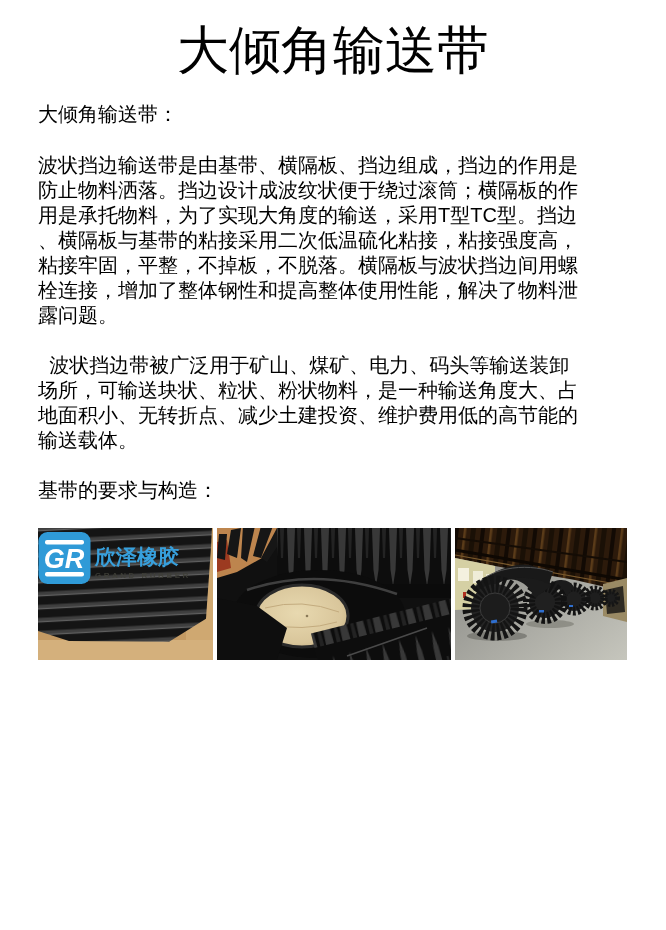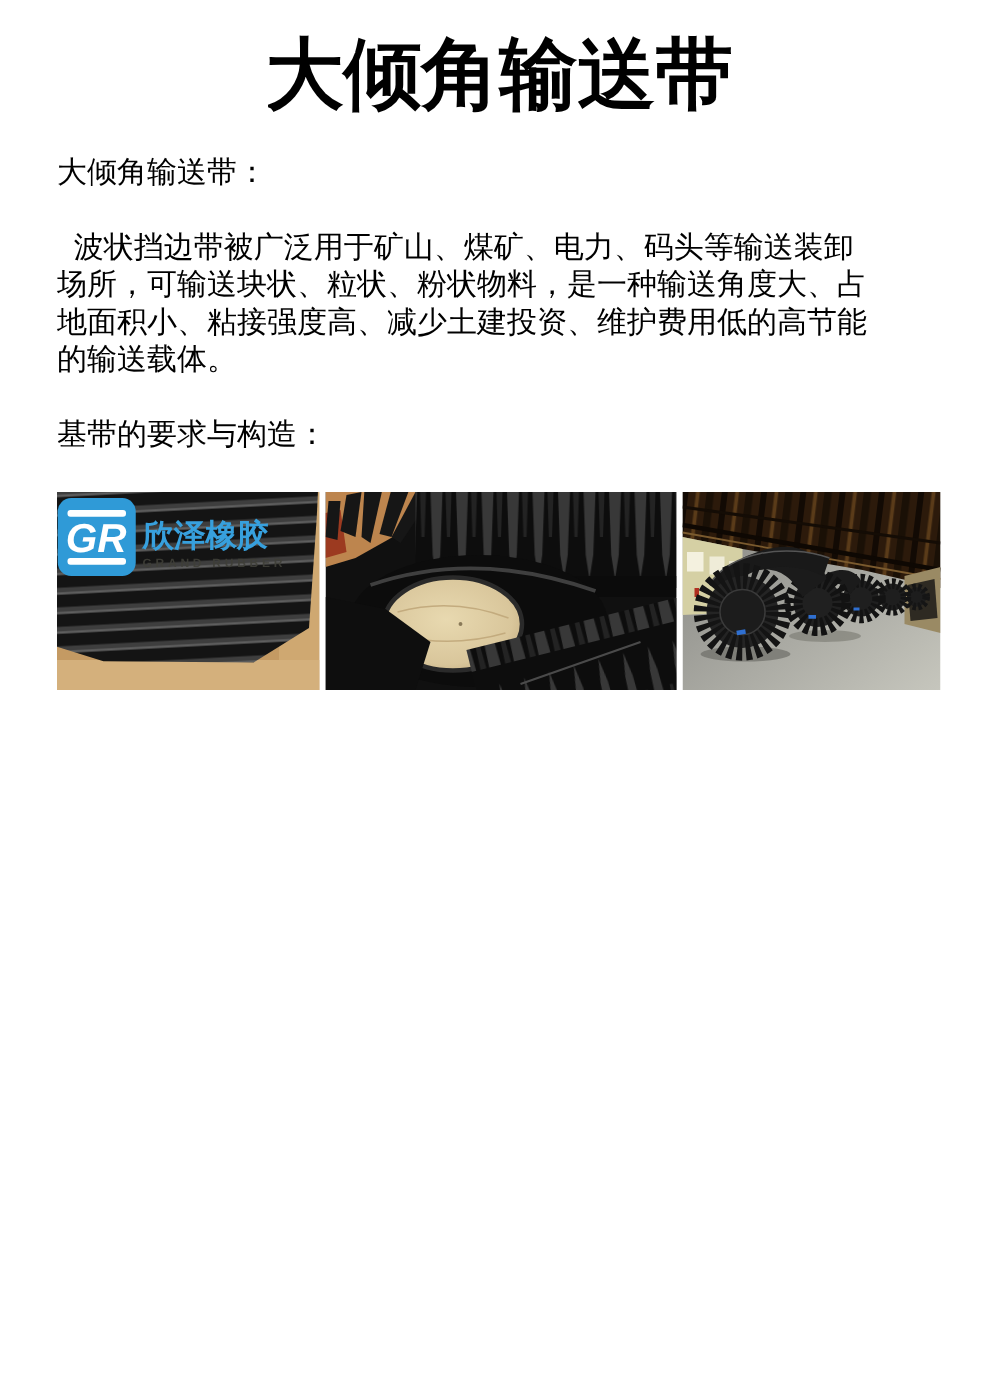--- a/index.html
+++ b/index.html
@@ -11,57 +11,58 @@
     width: 666px;
     height: 930px;
     overflow: hidden;
     font-family: "Liberation Sans", "DejaVu Sans", sans-serif;
     color: #000000;
   }
   .page-title {
     margin: 18px 0 0 0;
     font-size: 52px;
     line-height: 64px;
-    font-weight: 700;
+    font-weight: 400;
     text-align: center;
     letter-spacing: 0;
     color: #000000;
   }
   .article {
     margin: 21px 36px 0 38px;
     width: 551px;
     font-size: 20px;
     line-height: 25px;
   }
   .article p {
     margin: 25px 0;
     white-space: pre-wrap;
     word-break: break-all;
     line-break: anywhere;
   }
-  .article p:first-child { margin-top: 0; }
+  .article p:first-child { margin-top: 0; font-family: Liberation Mono, monospace; }
   .gallery {
     display: flex;
     gap: 4px;
     margin: 0 0 0 38px;
     height: 116px;
   }
   .gallery figure { margin: 0; padding: 0; }
   .gallery svg { display: block; }
 </style>
 </head>
 <body>
 
 <main>
 
   <h1 class="page-title">大倾角输送带</h1>
 
   <section class="article">
     <p>大倾角输送带：</p>
-    <p>  波状挡边带被广泛用于矿山、煤矿、电力、码头等输送装卸场所，可输送块状、粒状、粉状物料，是一种输送角度大、占地面积小、粘接强度高、减少土建投资、维护费用低的高节能的输送载体。</p>
+    <p>波状挡边输送带是由基带、横隔板、挡边组成，挡边的作用是防止物料洒落。挡边设计成波纹状便于绕过滚筒；横隔板的作用是承托物料，为了实现大角度的输送，采用T型TC型。挡边、横隔板与基带的粘接采用二次低温硫化粘接，粘接强度高，粘接牢固，平整，不掉板，不脱落。横隔板与波状挡边间用螺栓连接，增加了整体钢性和提高整体使用性能，解决了物料泄露问题。</p>
+    <p>  波状挡边带被广泛用于矿山、煤矿、电力、码头等输送装卸场所，可输送块状、粒状、粉状物料，是一种输送角度大、占地面积小、无转折点、减少土建投资、维护费用低的高节能的输送载体。</p>
     <p>基带的要求与构造：</p>
   </section>
 
   <div class="gallery">
 
     <figure>
       <svg viewBox="0 0 175 132" width="175" height="132" xmlns="http://www.w3.org/2000/svg">
         <defs>
           <pattern id="p1r" width="24" height="13" patternUnits="userSpaceOnUse">
             <rect width="24" height="13" fill="#141414"></rect>

